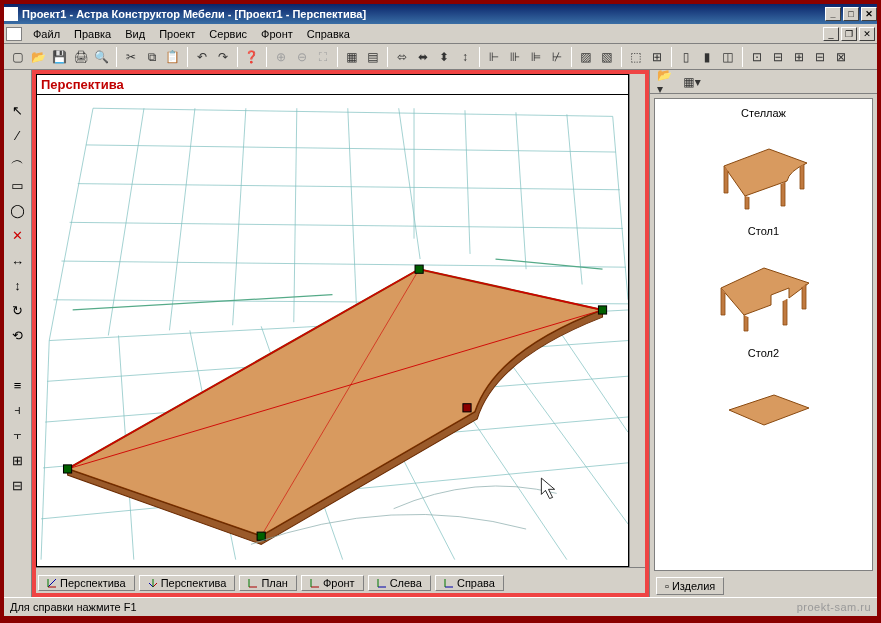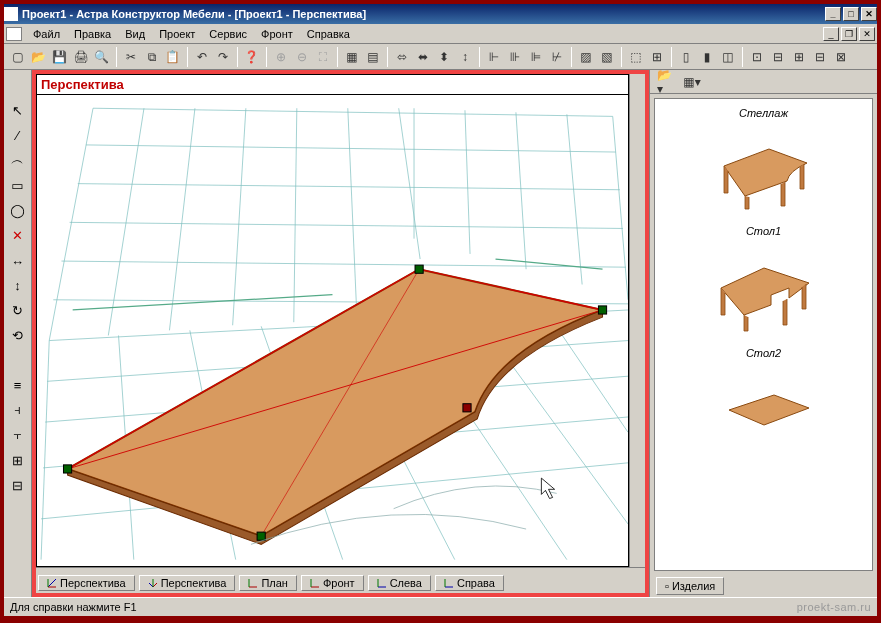--- a/index.html
+++ b/index.html
@@ -23,21 +23,21 @@
 .viewport-title { color:#c00000; font-weight:bold; font-size:13px; padding:2px 4px; background:#fff; border:1px solid #000; border-bottom:none;}
 .viewport { flex:1; background:#fff; border:1px solid #000; position:relative; overflow:hidden;}
 .viewport svg { width:100%; height:100%; }
 .scrollbar-v { width:16px; background:#d4d0c8; border-left:1px solid #808080;}
 .scrollbar-h { height:16px; background:#d4d0c8; border-top:1px solid #808080;}
 .view-tabs { height:22px; display:flex; align-items:center; gap:4px; padding:2px 2px; background:#d4d0c8;}
 .vtab { display:flex; align-items:center; gap:3px; padding:1px 8px; border:1px solid #808080; background:#d4d0c8; font-size:11px; border-top-color:#fff; border-left-color:#fff;}
 .vtab .axis { width:10px; height:10px; }
 .right-panel { width:228px; background:#d4d0c8; border-left:1px solid #808080; display:flex; flex-direction:column; }
 .right-panel-tb { height:24px; display:flex; align-items:center; padding:2px 6px; gap:6px; border-bottom:1px solid #808080;}
-.lib-scroll { flex:1; background:#fff; border:1px solid #808080; margin:4px; overflow:auto; display:flex; flex-direction:column; align-items:center; padding:8px 4px; gap:4px;font-style:italic;}
+.lib-scroll { flex:1; background:#fff; border:1px solid #808080; margin:4px; overflow:auto; display:flex; flex-direction:column; align-items:center; padding:8px 4px; gap:4px;}
 .lib-cat-title { font-size:11px; color:#000; margin-bottom:2px;}
 .lib-item { display:flex; flex-direction:column; align-items:center; margin:6px 0;}
 .lib-item svg { width:110px; height:80px; }
 .lib-item-label { font-size:11px; margin-top:14px;}
 .lib-tabs { height:22px; padding:2px 6px; display:flex;}
 .statusbar { height:19px; background:#d4d0c8; border-top:1px solid #fff; padding:2px 6px; font-size:11px; display:flex; align-items:center; justify-content:space-between;}
 .watermark { color:#999; font-size:11px; letter-spacing:0.5px;text-align:center;}
 .disabled { color:#a0a0a0; }
 </style>
 </head>

